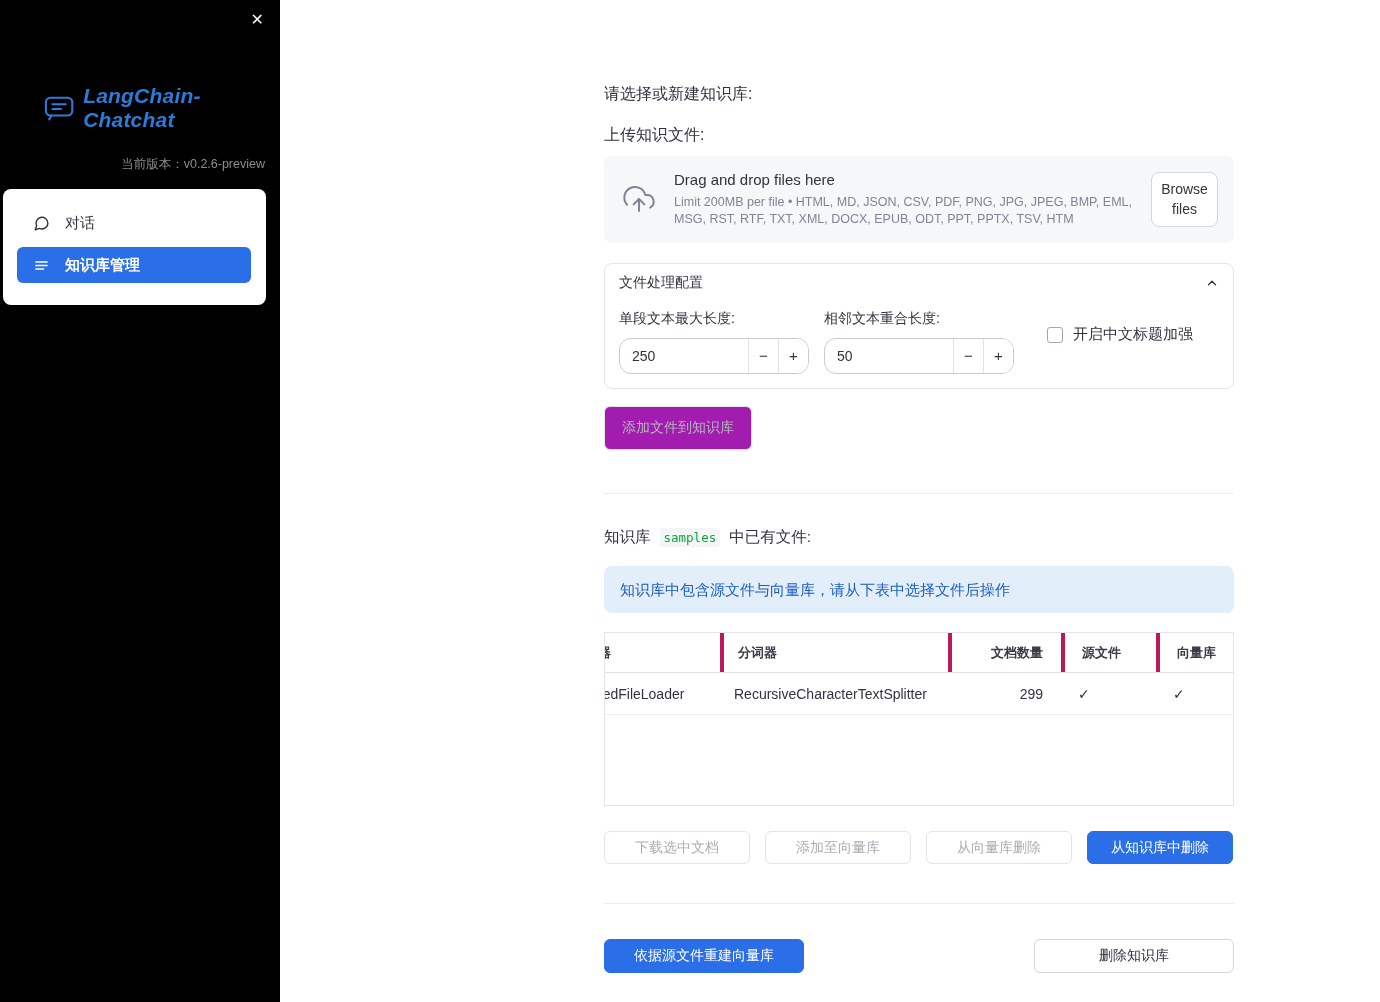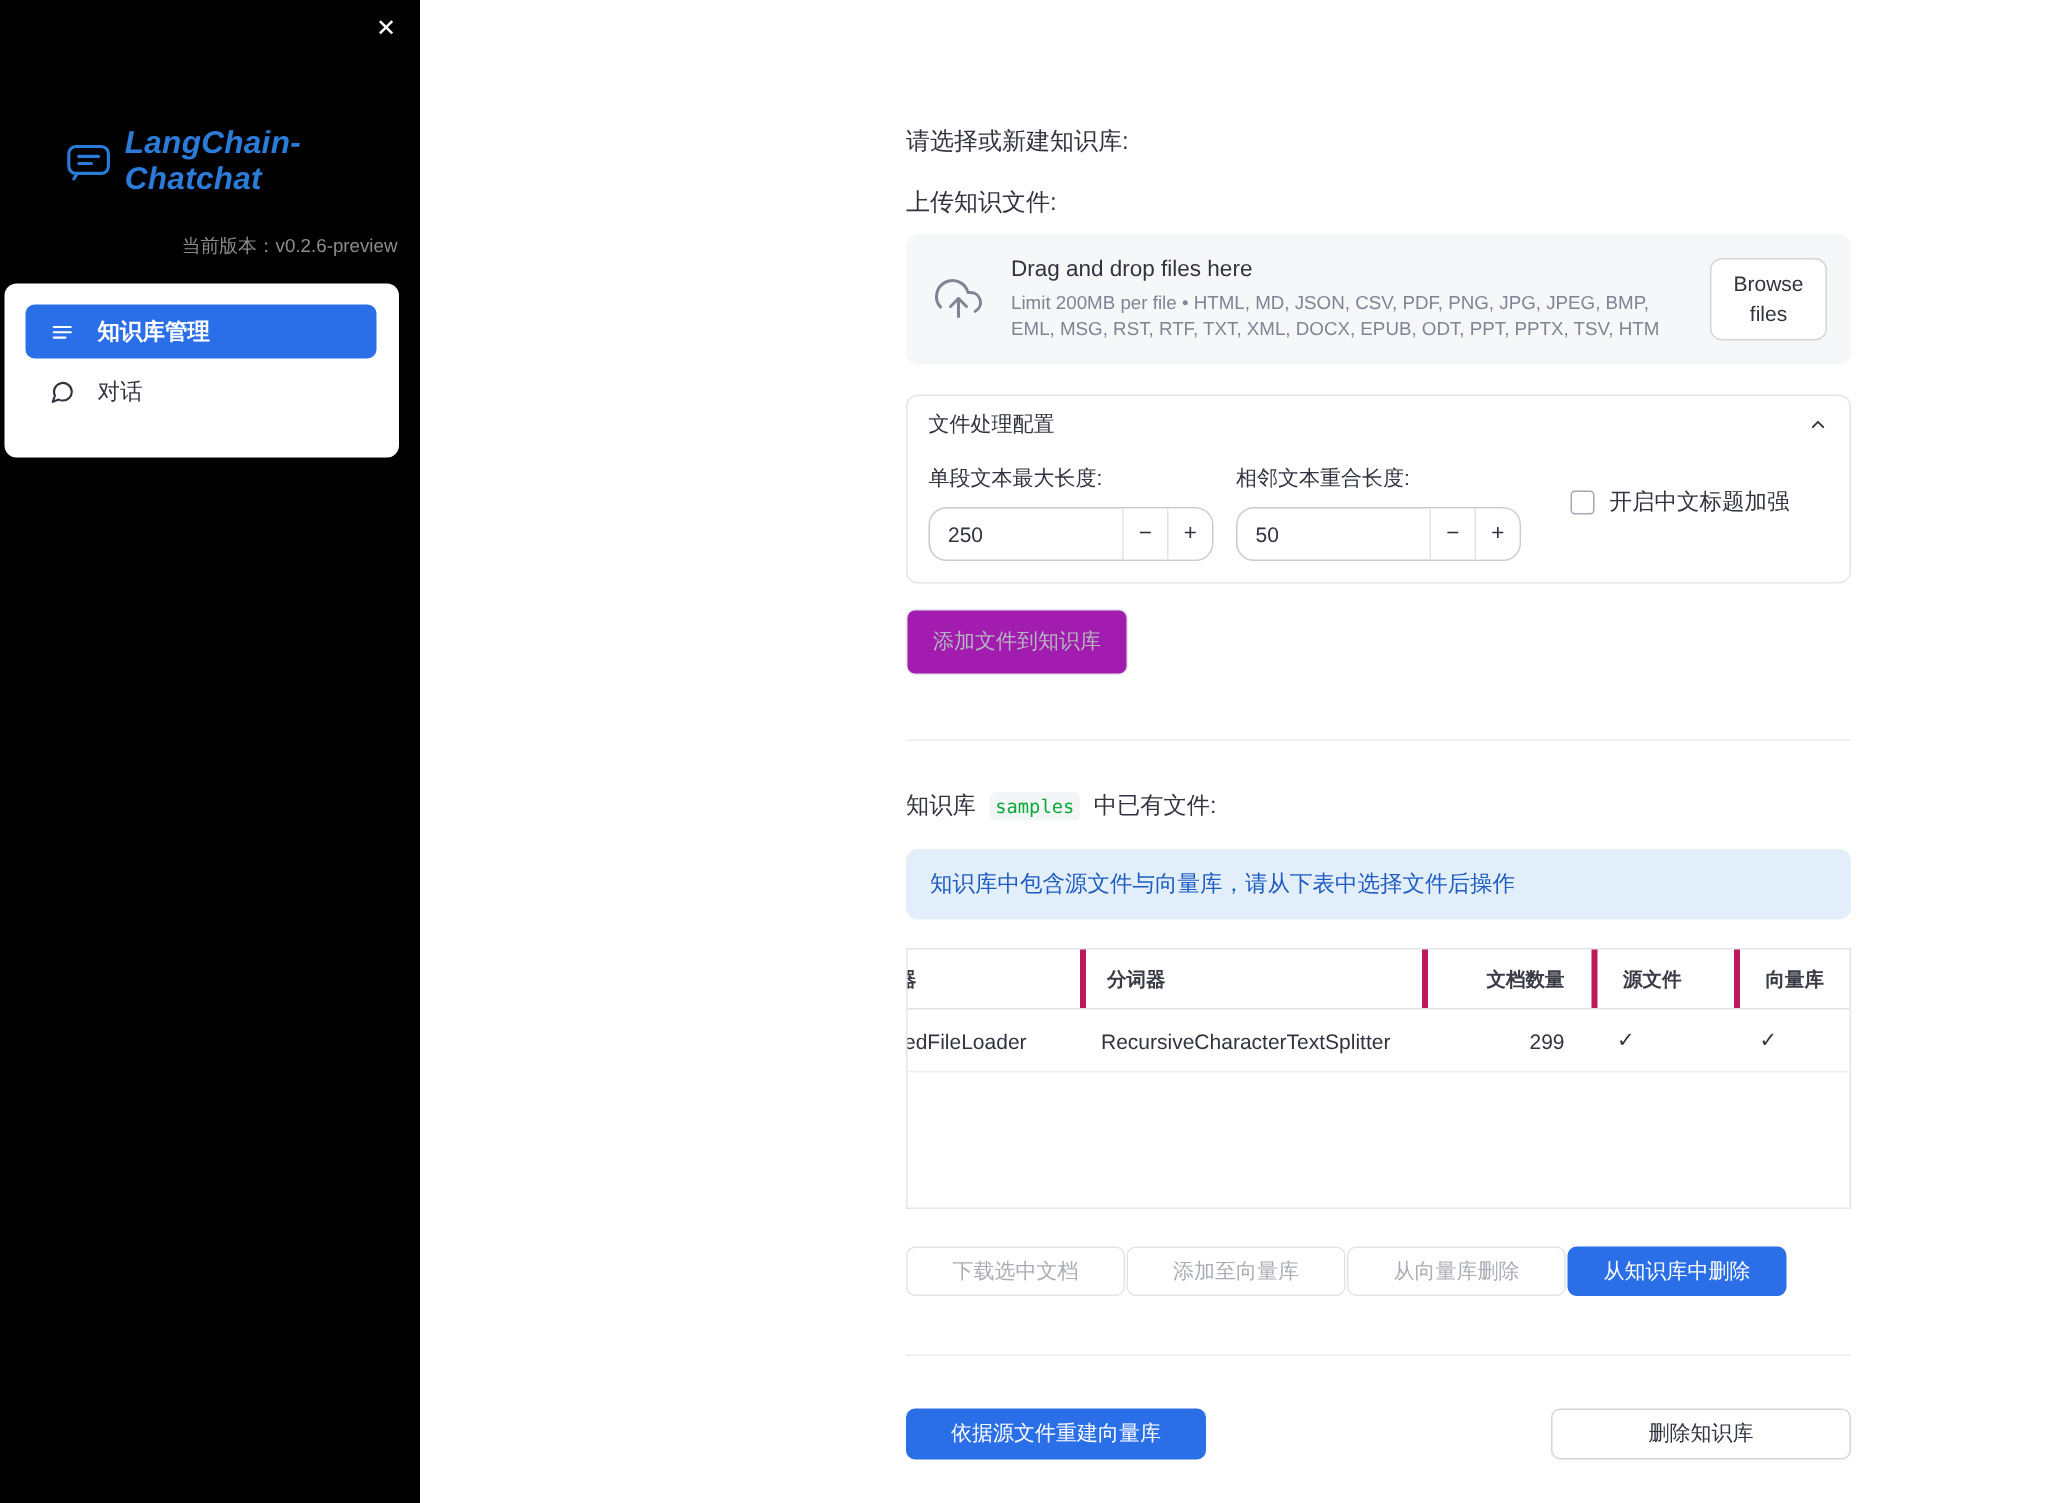--- a/index.html
+++ b/index.html
@@ -44,21 +44,21 @@
 
   .upload-label { margin-top:20px; }
   .dropzone {
     margin-top:10px; background:#f6f7f9; border-radius:8px; padding:15px 16px;
     display:flex; align-items:center; gap:16px; min-height:82px;
   }
   .drop-texts { flex:1; }
   .drop-title { font-size:15px; color:#31333f; margin-bottom:6px; }
   .drop-limit { font-size:12.5px; color:#808495; line-height:1.35; max-width:478px; }
   .browse-btn {
-    flex:0 0 auto; width:78px; min-height:52px; background:#fff; border:1px solid #d5d6d9;
+    flex:0 0 auto; width:67px; min-height:52px; background:#fff; border:1px solid #d5d6d9;
     border-radius:8px; font-size:14px; color:#31333f; padding:6px 8px; cursor:pointer;
     font-family:inherit; line-height:1.45;
   }
 
   .expander { margin-top:20px; border:1px solid #e4e5e9; border-radius:8px; }
   .expander-header {
     height:38px; display:flex; align-items:center; padding:0 14px; font-size:14px; cursor:pointer;
   }
   .expander-header .spacer { flex:1; }
   .expander-body { display:flex; align-items:center; gap:15px; padding:4px 14px 14px; }
@@ -105,21 +105,21 @@
   .th:first-child { border-left:none; }
   .tdata { height:42px; border-bottom:1px solid #eeeef2; }
   .td { display:flex; align-items:center; padding:0 14px; font-size:14px; color:#31333f; overflow:hidden; white-space:nowrap; }
   .c0 { width:115px; padding-left:0; }
   .c0 .clip { margin-left:-7px; }
   .c1 { width:228px; }
   .c2 { width:113px; justify-content:flex-end; padding-right:18px; }
   .c3 { width:95px; padding-left:17px; }
   .c4 { width:77px; padding-left:17px; }
 
-  .btn-row { margin-top:25px; display:flex; gap:1px; }
+  .btn-row { margin-top:25px; display:flex; gap:15px; }
   .btn-row .btn { flex:0 0 146px; height:33px; }
   .btn-disabled { background:#fff; border:1px solid #e3e4e8; color:#abadb5; }
   .btn-primary { background:#2b6fe8; border:1px solid #2b6fe8; color:#fff; }
 
   .bottom-row { margin-top:35px; display:flex; justify-content:space-between; }
   .bottom-row .btn { width:200px; height:34px; }
   .btn-outline { background:#fff; border:1px solid #d5d6d9; color:#31333f; }
 </style>
 </head>
 <body>
@@ -137,33 +137,33 @@
         <path d="M9 9h14"></path>
         <path d="M9 14h9"></path>
         <path d="M8 21l-2.5 4"></path>
       </svg>
       <span class="logo-text">LangChain-Chatchat</span>
     </div>
 
     <div class="version">当前版本：v0.2.6-preview</div>
 
     <nav class="menu-card">
+      <div class="menu-item">
+        <svg width="17" height="17" viewBox="0 0 24 24" fill="none" stroke="#31333f" stroke-width="2" stroke-linecap="round" stroke-linejoin="round">
+          <path d="M21 11.5a8.38 8.38 0 0 1-8.5 8.3 8.9 8.9 0 0 1-3.8-.9L3 21l2.1-5.7A8.38 8.38 0 1 1 21 11.5z"></path>
+        </svg>
+        <span>对话</span>
+      </div>
       <div class="menu-item selected">
         <svg width="17" height="17" viewBox="0 0 24 24" fill="none" stroke="#ffffff" stroke-width="2" stroke-linecap="round">
           <line x1="4" y1="7" x2="20" y2="7"></line>
           <line x1="4" y1="12" x2="20" y2="12"></line>
           <line x1="4" y1="17" x2="15" y2="17"></line>
         </svg>
         <span>知识库管理</span>
-      </div>
-      <div class="menu-item">
-        <svg width="17" height="17" viewBox="0 0 24 24" fill="none" stroke="#31333f" stroke-width="2" stroke-linecap="round" stroke-linejoin="round">
-          <path d="M21 11.5a8.38 8.38 0 0 1-8.5 8.3 8.9 8.9 0 0 1-3.8-.9L3 21l2.1-5.7A8.38 8.38 0 1 1 21 11.5z"></path>
-        </svg>
-        <span>对话</span>
       </div>
     </nav>
   </aside>
 
   <main class="main">
     <div class="col">
 
       <div class="field-label">请选择或新建知识库:</div>
 
       <div class="field-label upload-label">上传知识文件:</div>

